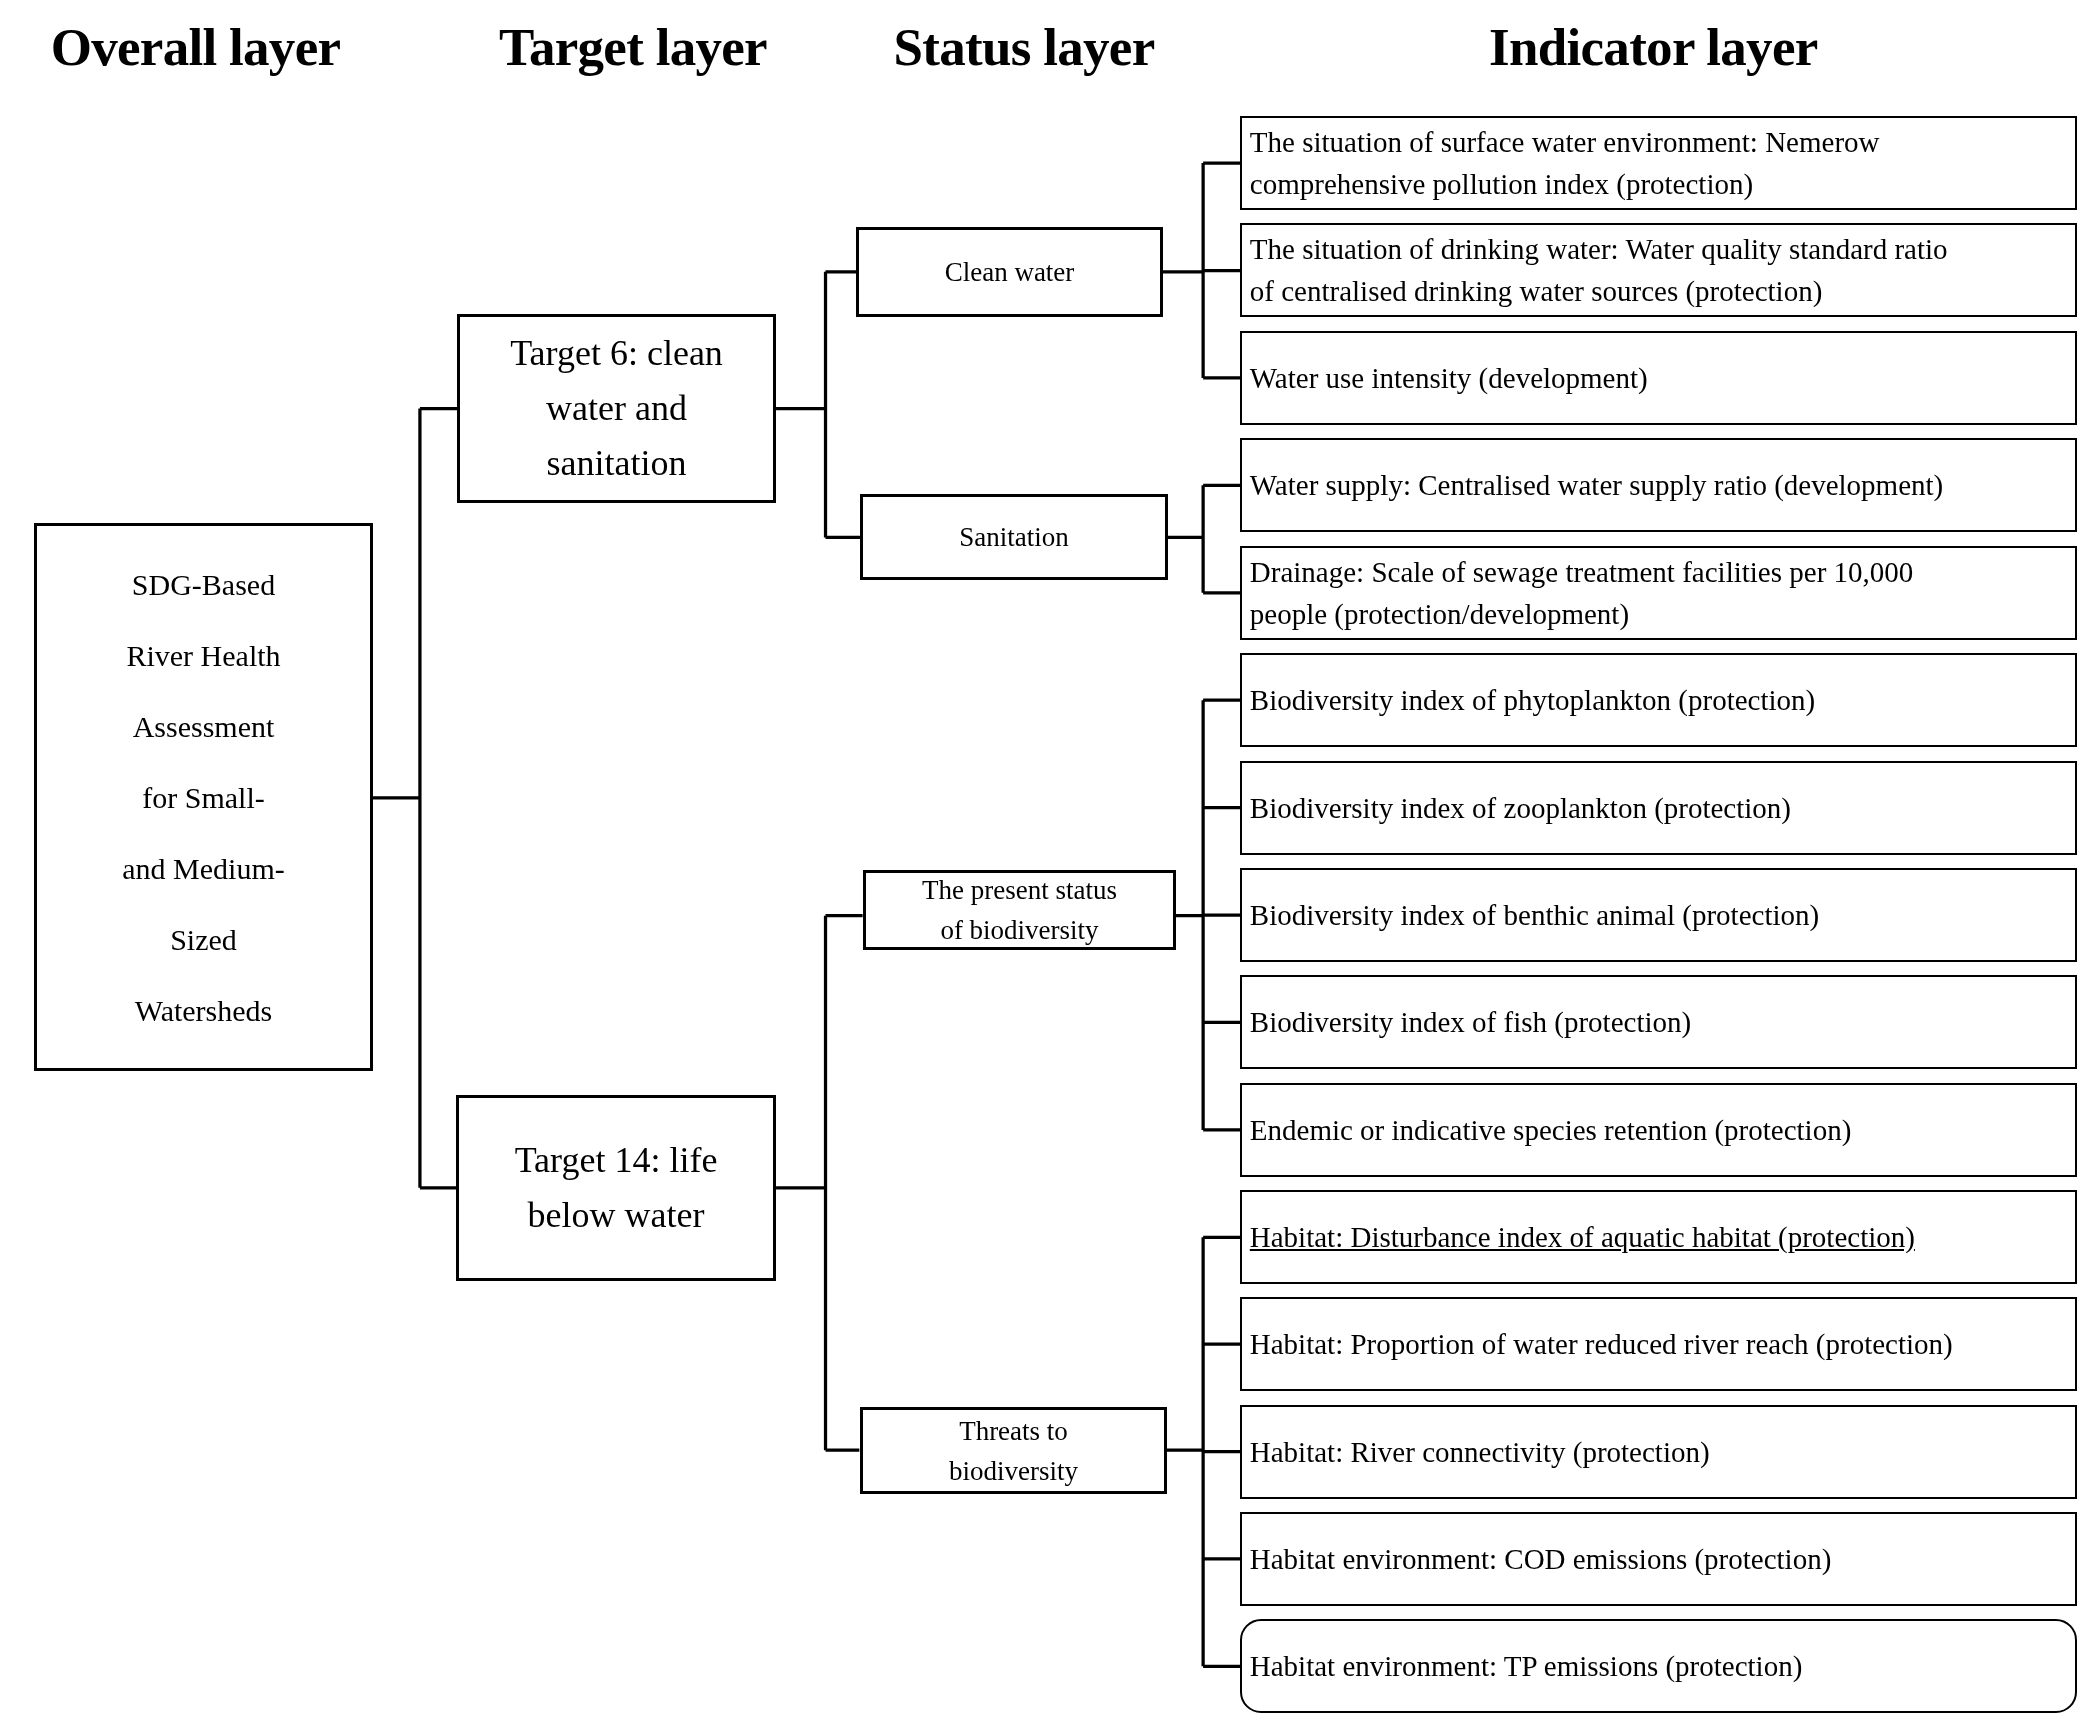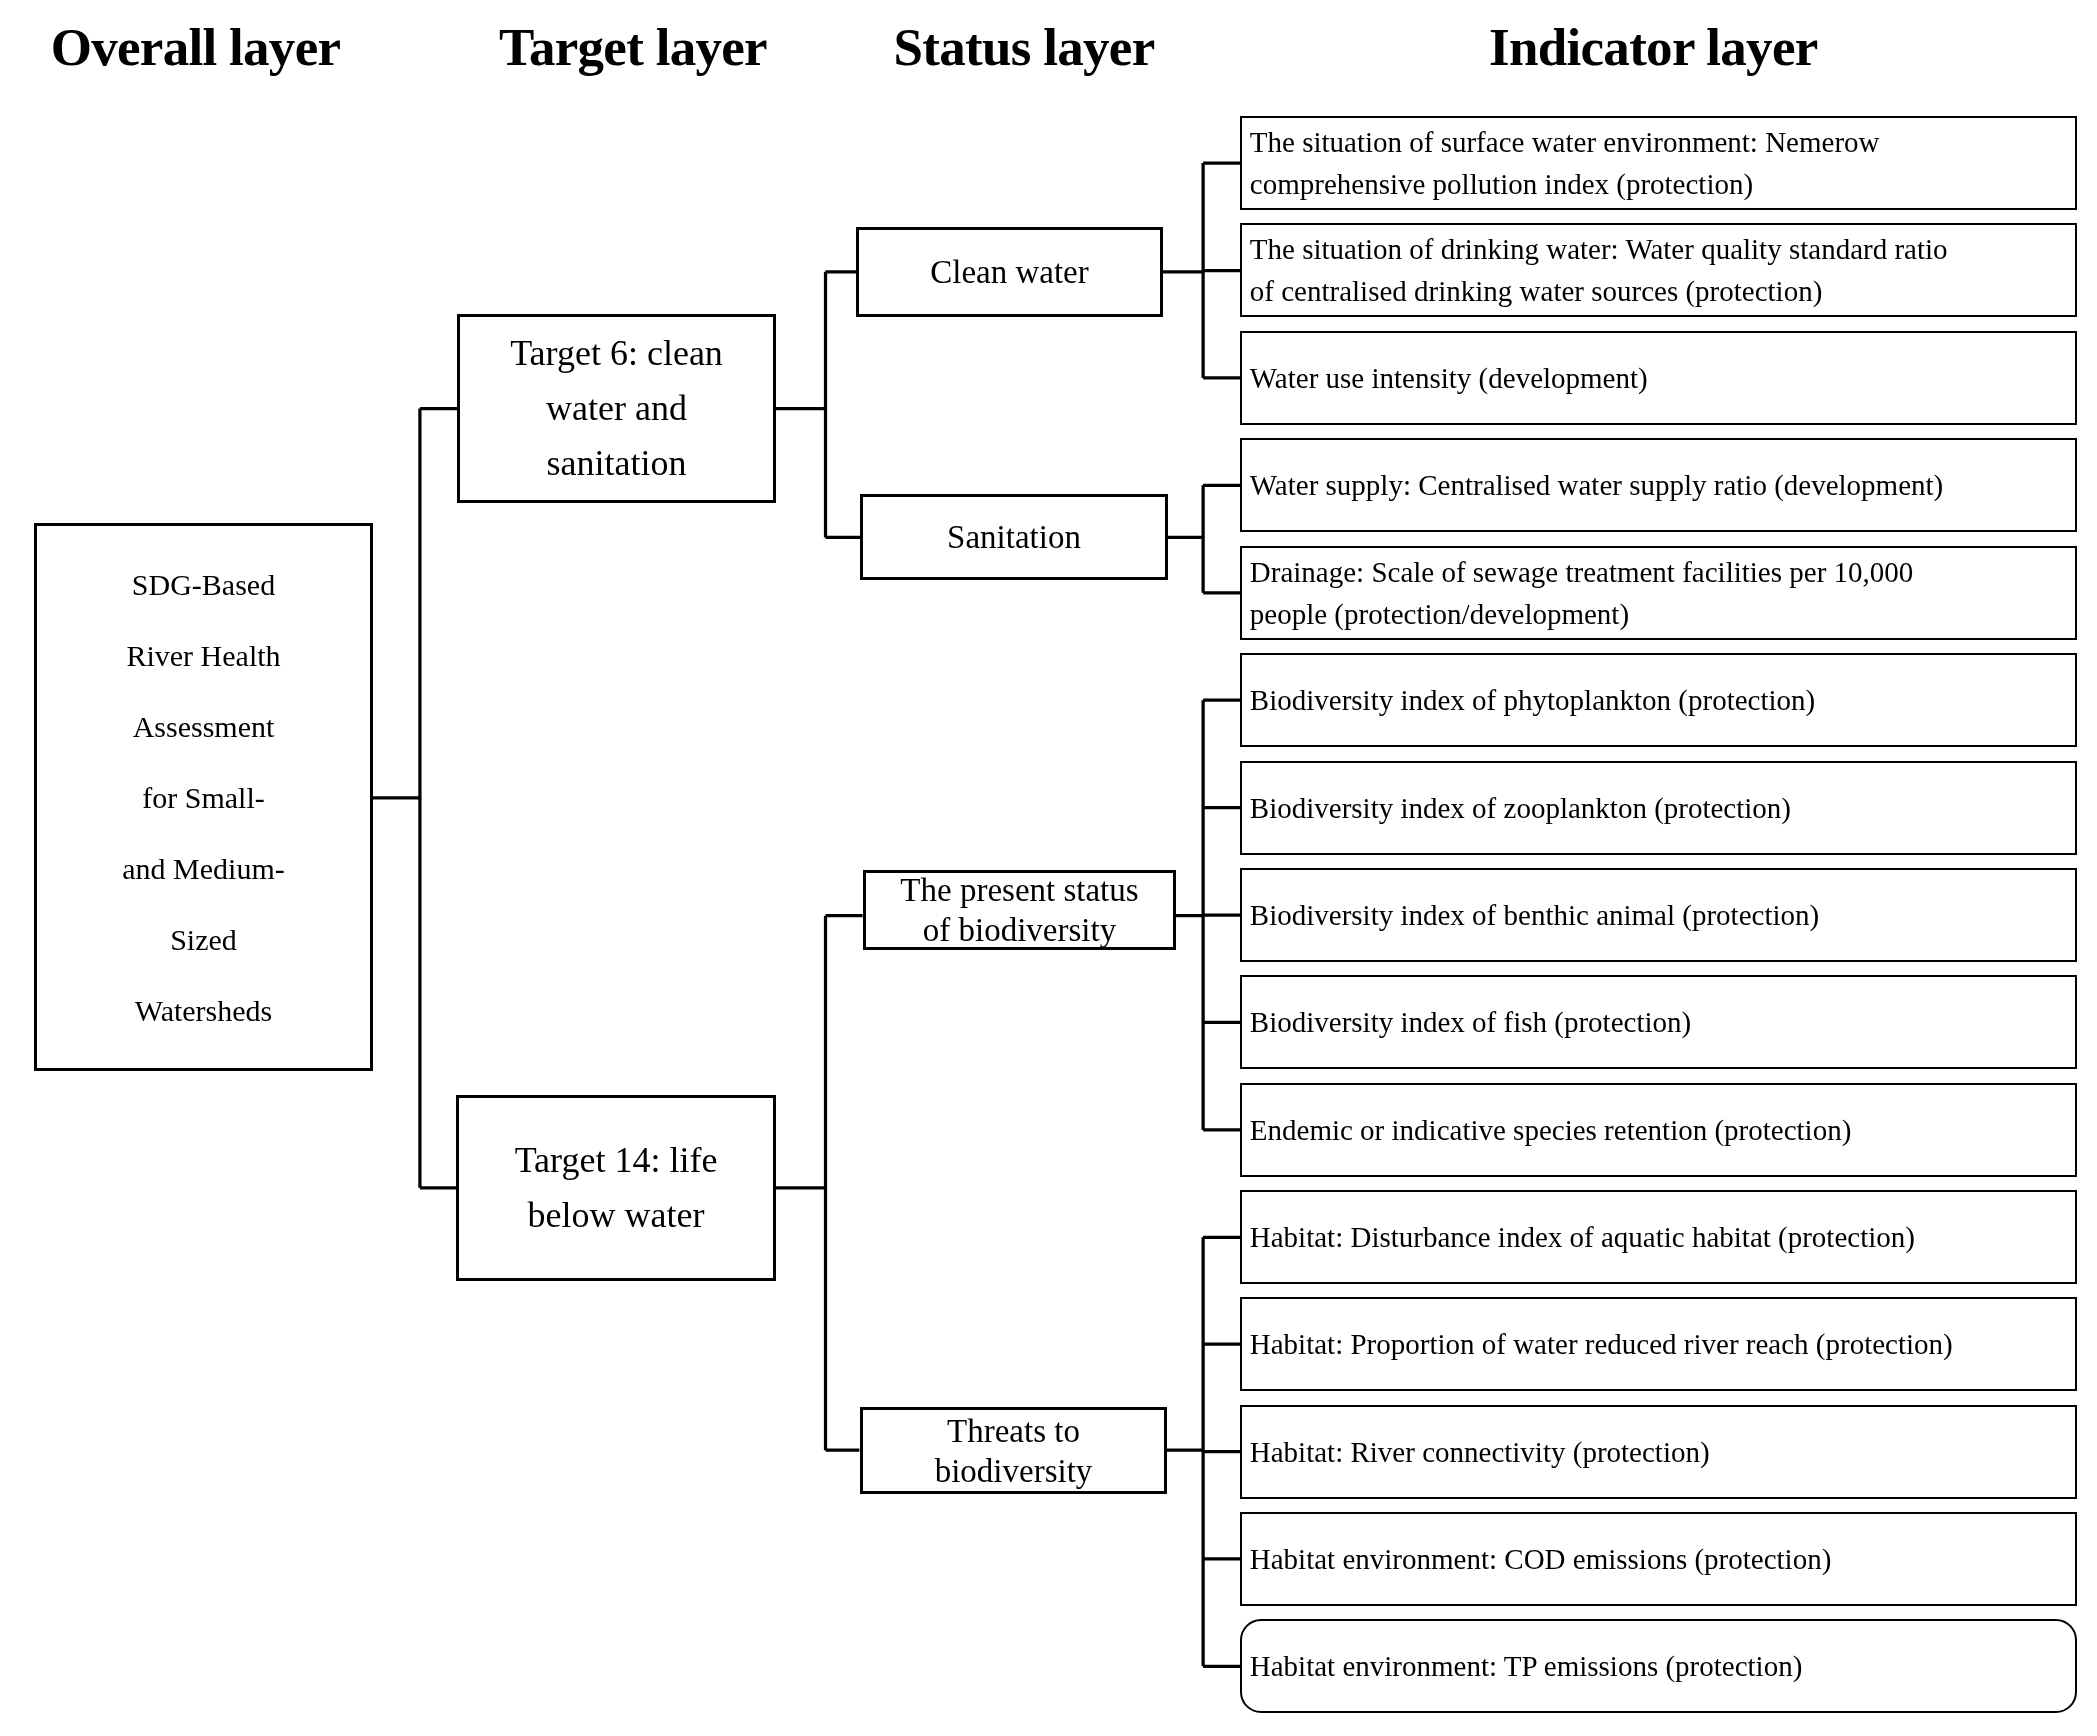--- a/index.html
+++ b/index.html
@@ -28,21 +28,21 @@
     border: 3.3px solid #000000;
     display: flex;
     align-items: center;
     justify-content: center;
     text-align: center;
     white-space: pre-line;
     box-sizing: border-box;
   }
   .overall-box  { font-size: 30px; line-height: 71px; }
   .target-box   { font-size: 36px; line-height: 55px; }
-  .status-box   { font-size: 33px; line-height: 40px; border-width: 3.9px; }
+  .status-box   { font-size: 27px; line-height: 40px; border-width: 3.9px; }
   .ibox {
     position: absolute;
     background: #ffffff;
     border: 2.6px solid #000000;
     display: flex;
     align-items: center;
     justify-content: flex-start;
     text-align: left;
     font-size: 29px;
     line-height: 42px;
@@ -104,20 +104,20 @@
 of centralised drinking water sources (protection)</div>
   <div class="ibox" style="top:331px;">Water use intensity (development)</div>
   <div class="ibox" style="top:438px;">Water supply: Centralised water supply ratio (development)</div>
   <div class="ibox" style="top:546px;">Drainage: Scale of sewage treatment facilities per 10,000
 people (protection/development)</div>
   <div class="ibox" style="top:653px;">Biodiversity index of phytoplankton (protection)</div>
   <div class="ibox" style="top:761px;">Biodiversity index of zooplankton (protection)</div>
   <div class="ibox" style="top:868px;">Biodiversity index of benthic animal (protection)</div>
   <div class="ibox" style="top:975px;">Biodiversity index of fish (protection)</div>
   <div class="ibox" style="top:1083px;">Endemic or indicative species retention (protection)</div>
-  <div class="ibox" style="top:1190px;">Habitat: Disturbance index of aquatic habitat (protection)</div>
+  <div class="ibox" style="top:1190px;text-decoration:underline;">Habitat: Disturbance index of aquatic habitat (protection)</div>
   <div class="ibox" style="top:1297px;">Habitat: Proportion of water reduced river reach (protection)</div>
   <div class="ibox" style="top:1405px;">Habitat: River connectivity (protection)</div>
   <div class="ibox" style="top:1512px;">Habitat environment: COD emissions (protection)</div>
   <div class="ibox" style="top:1619px;border-radius:21px;">Habitat environment: TP emissions (protection)</div>
 
 </div>
 
 
 </body></html>

